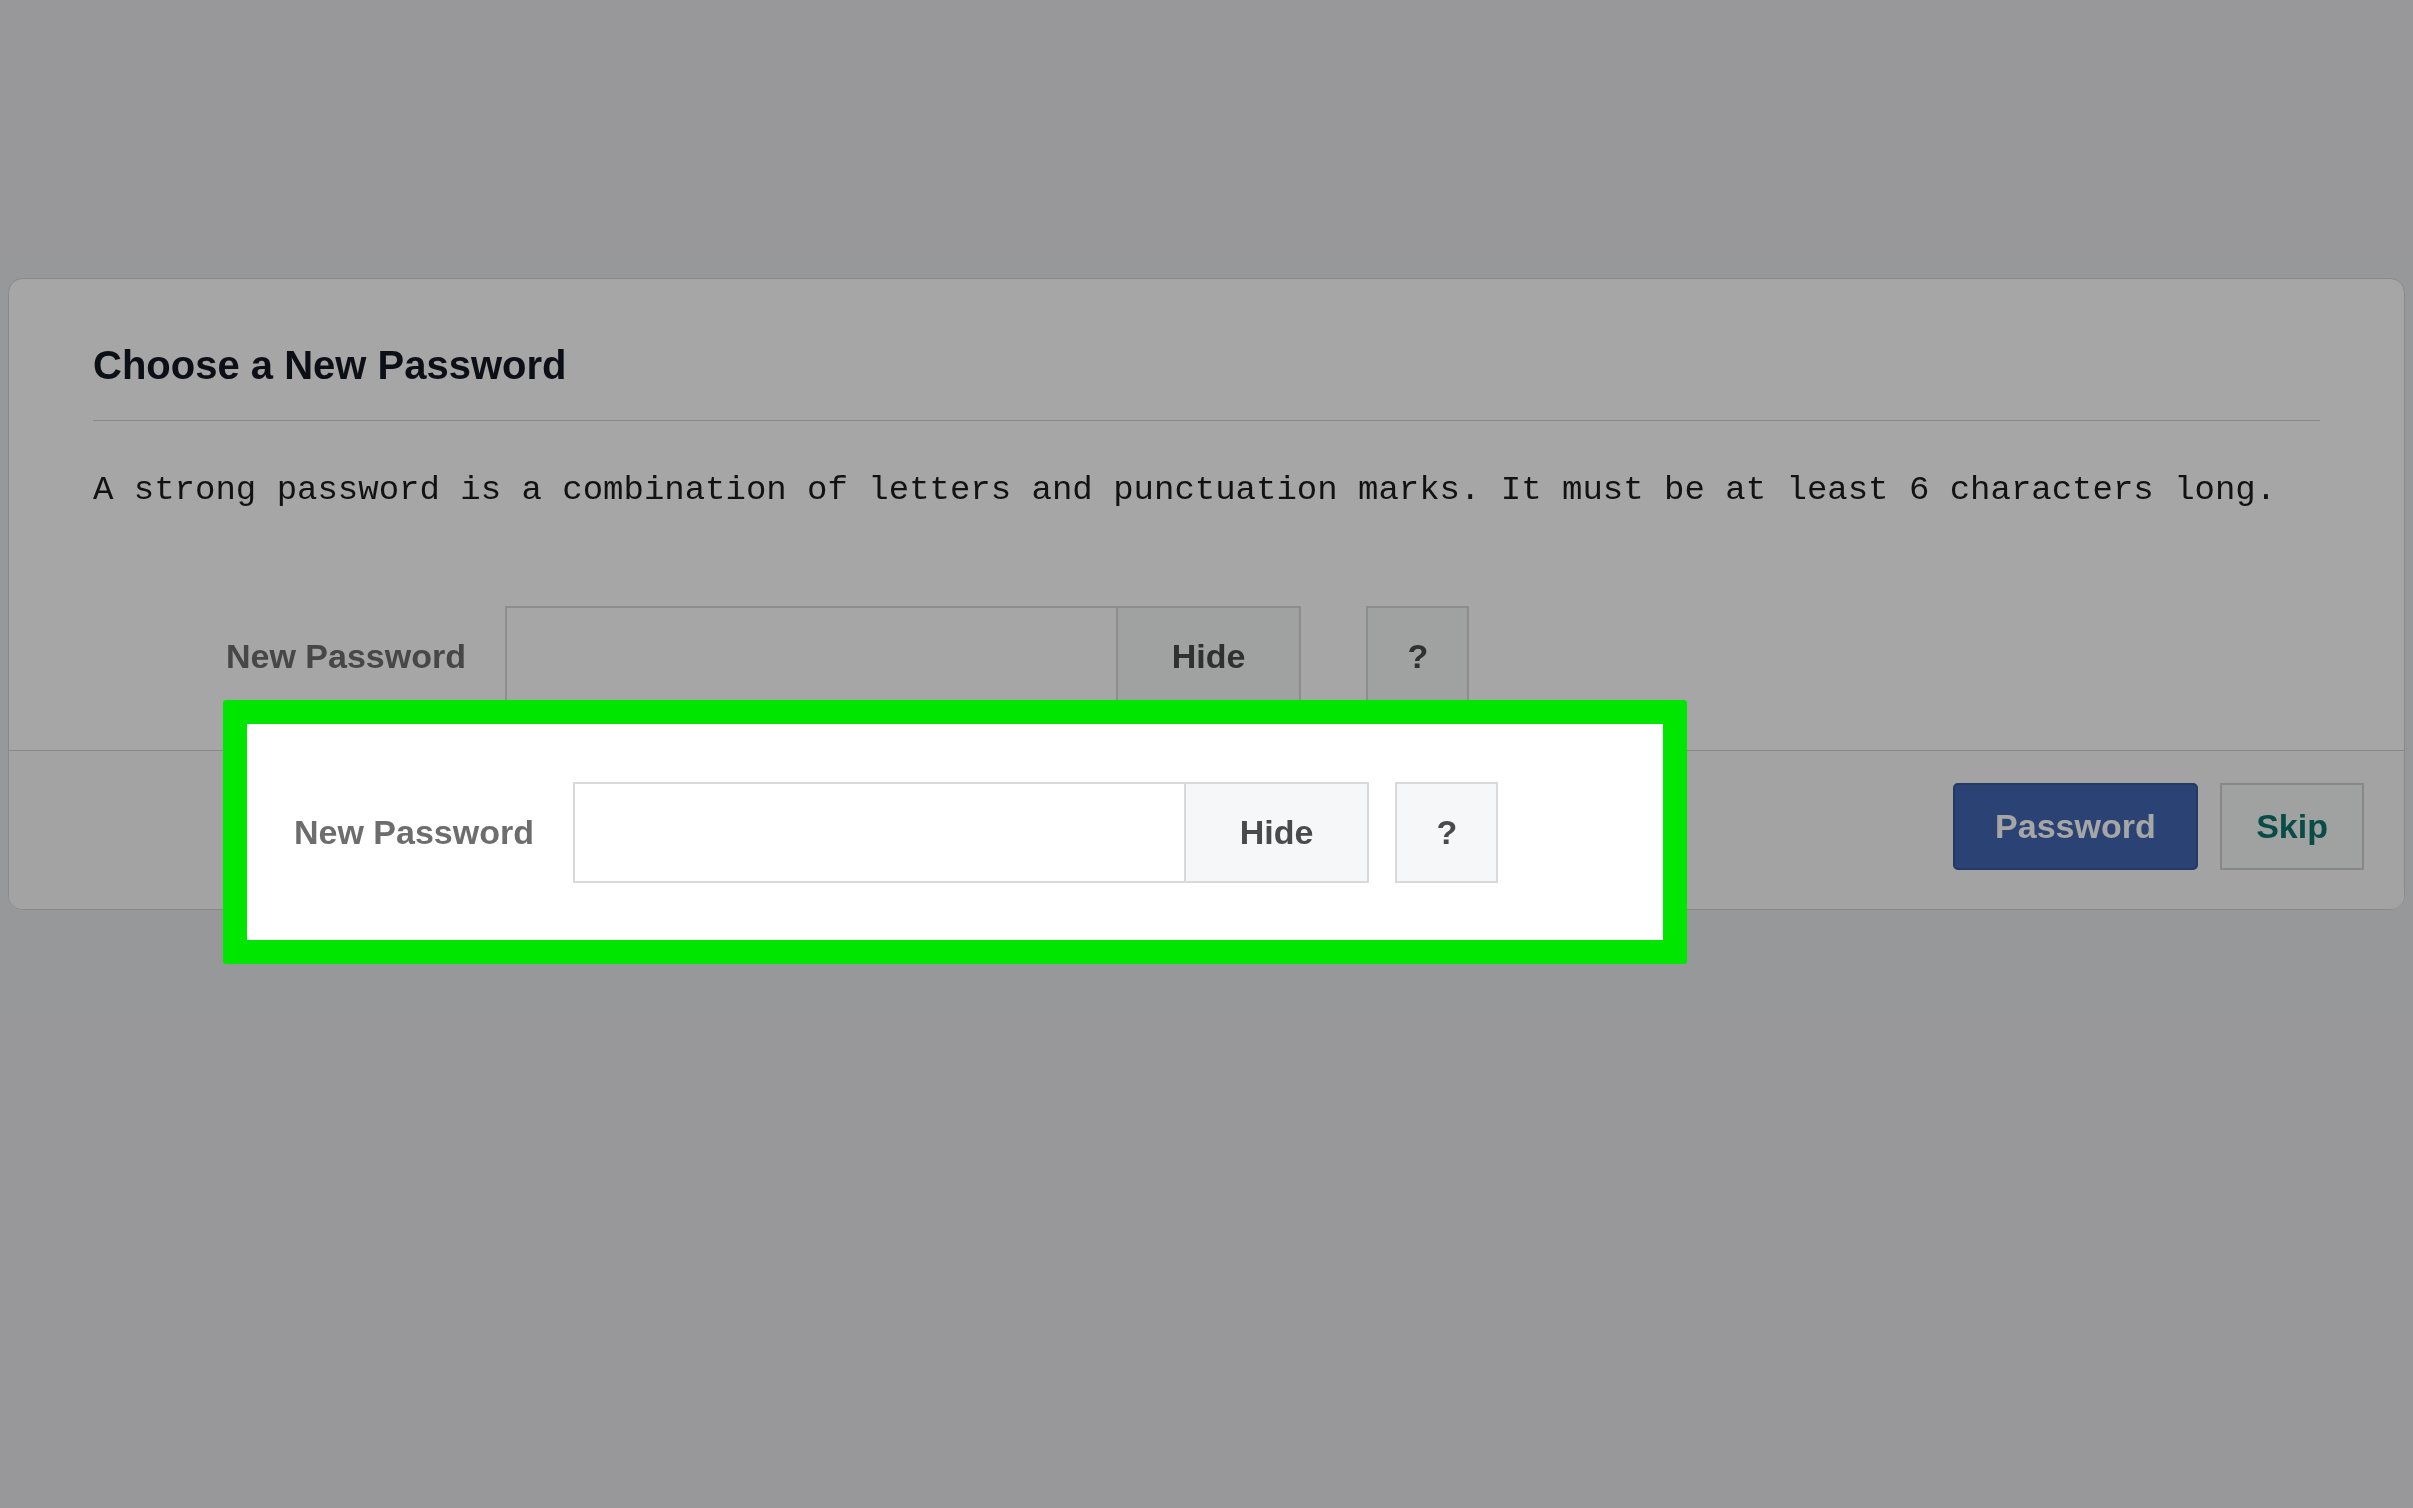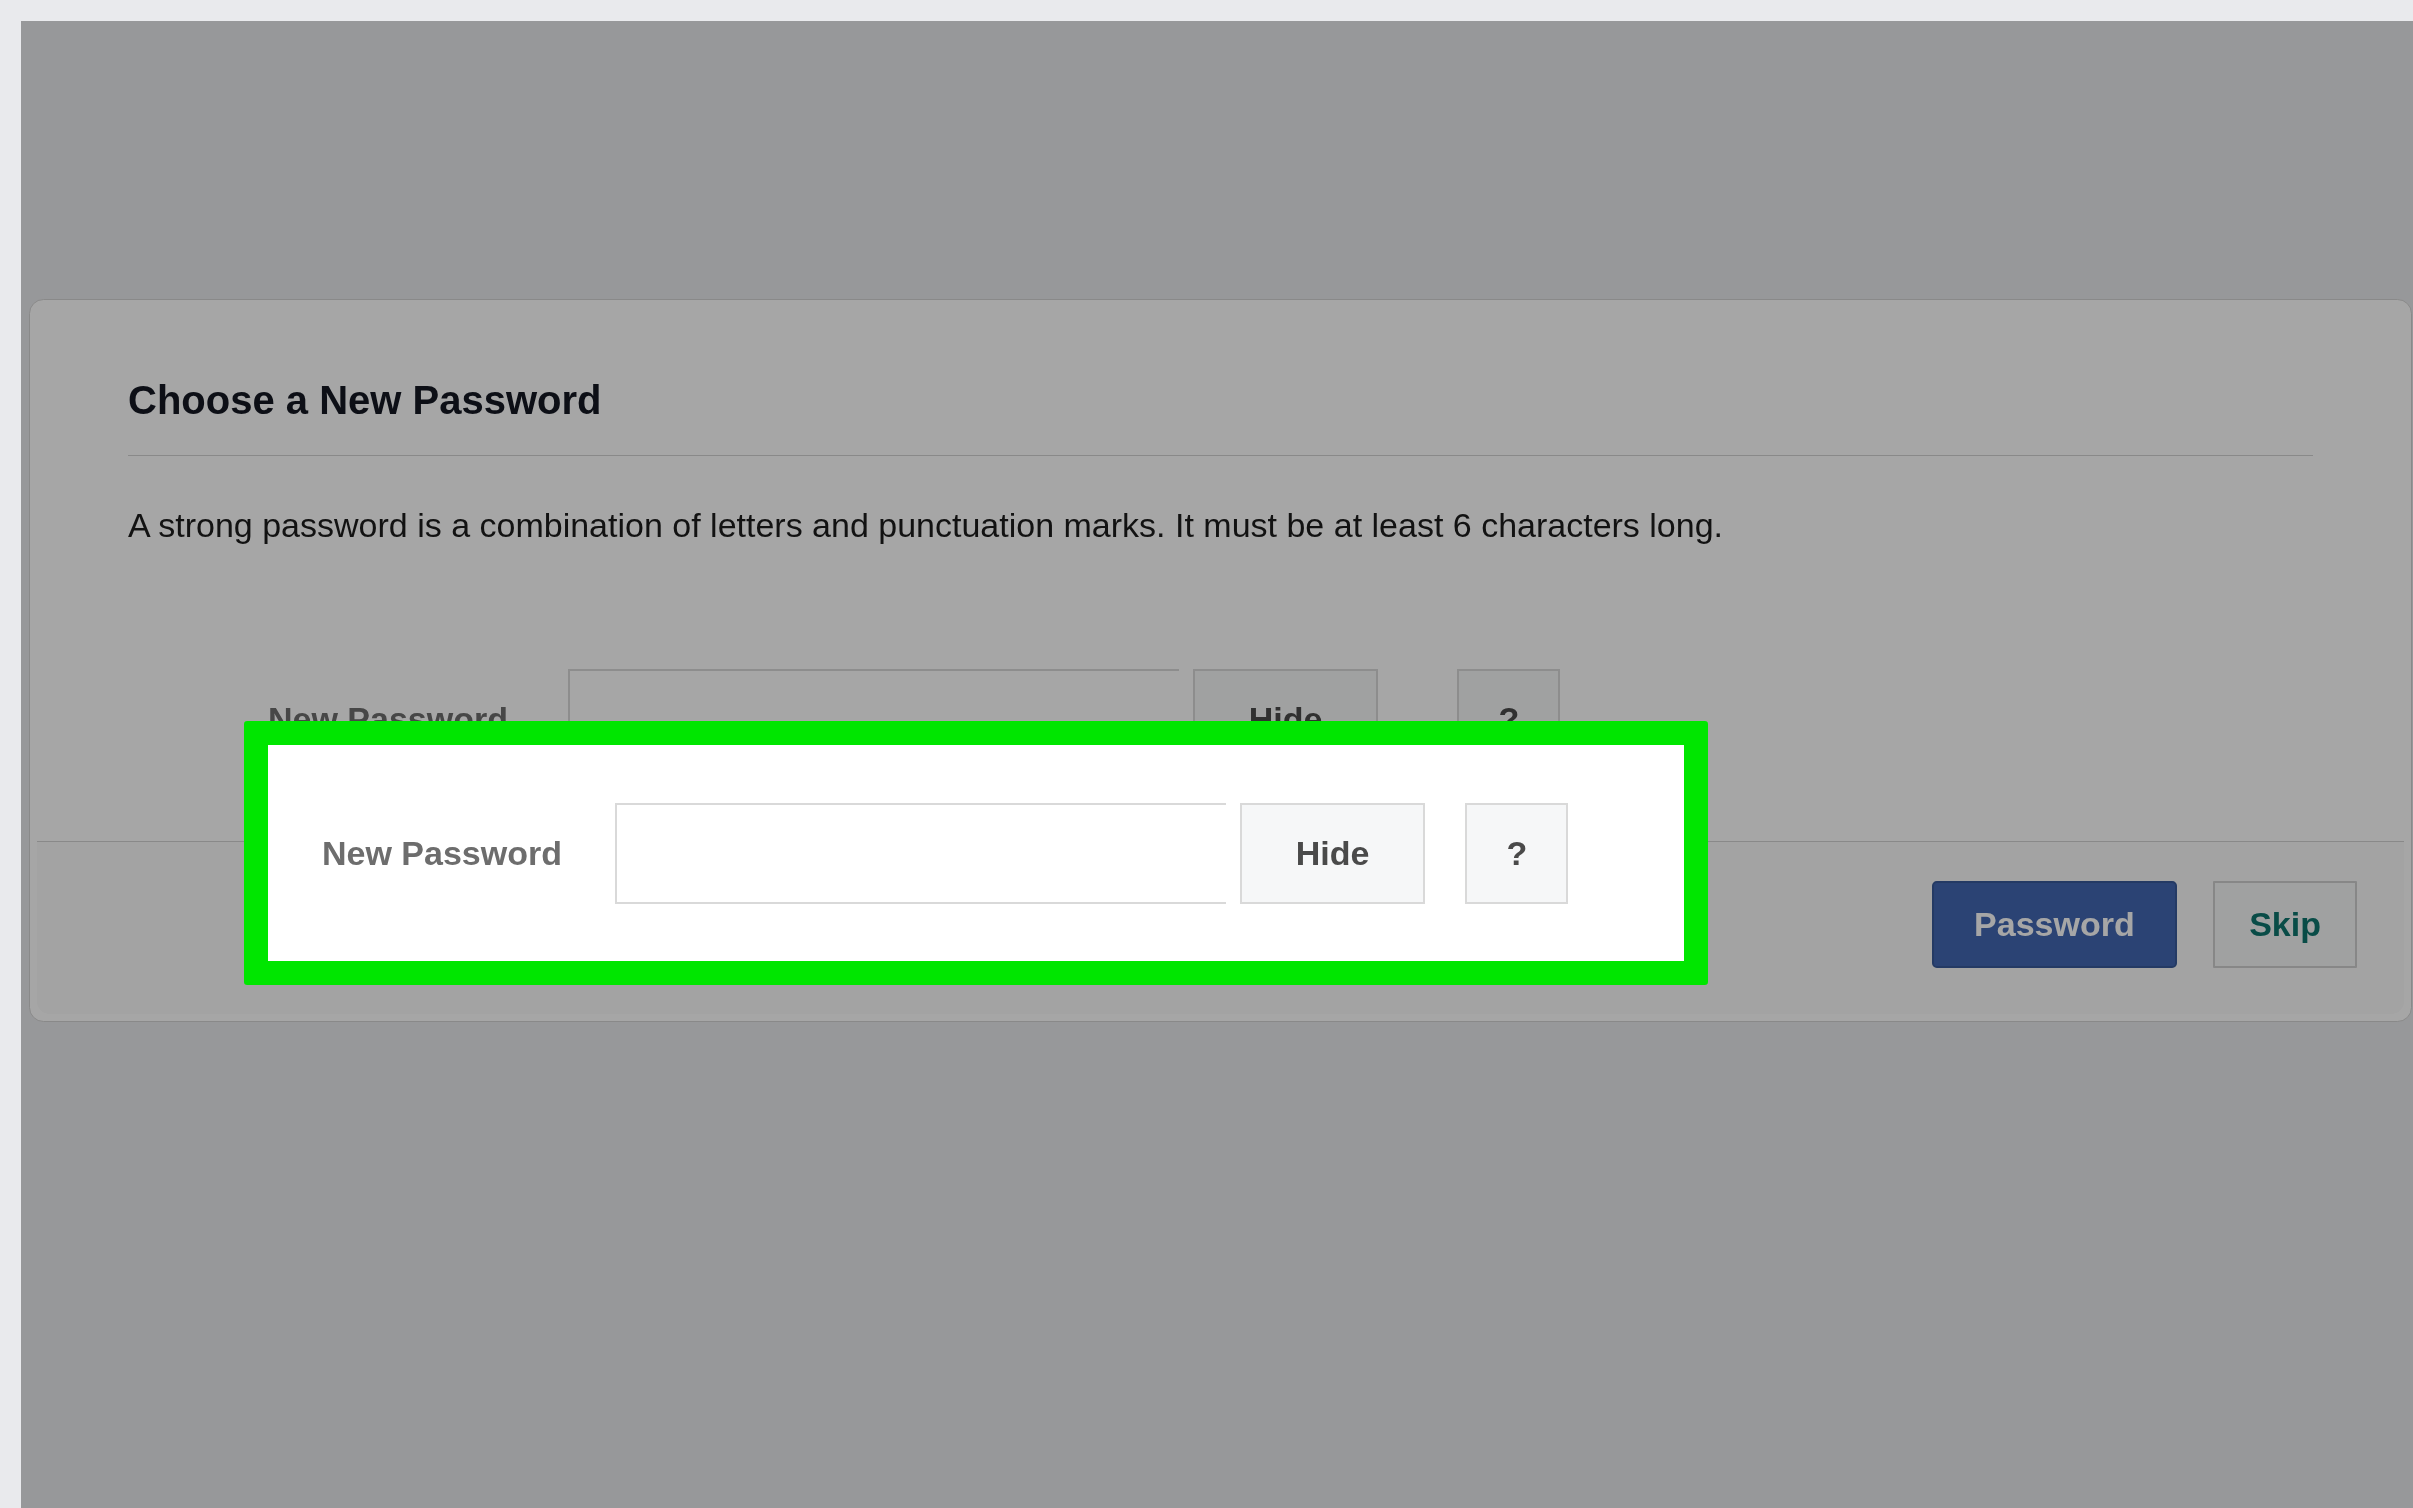--- a/index.html
+++ b/index.html
@@ -1,16 +1,16 @@
 <!DOCTYPE html>
 <html style="font-size:13px"><head>
   <meta charset="utf-8">
   <style>
     * {
-      margin: 7px;
+      margin: 0;
       padding: 0;
       box-sizing: border-box;
     }
     
     body {
       font-family: Helvetica, Arial, sans-serif;
       background-color: #e9eaed;
       width: 2413px;
       height: 1508px;
       position: relative;
@@ -48,20 +48,21 @@
       color: #141823;
       padding-bottom: 32px;
       border-bottom: 1.6px solid #d3d3d3;
     }
     
     .card-description {
       font-size: 34px;
       color: #1d1d1d;
       line-height: 1.35;
       margin-top: 47px;
+      font-family: Liberation Mono, monospace;
     }
     
     .password-row-wrapper {
       padding: 0 84px 43px 84px;
     }
     
     .password-row {
       display: flex;
       align-items: center;
       gap: 39px;

